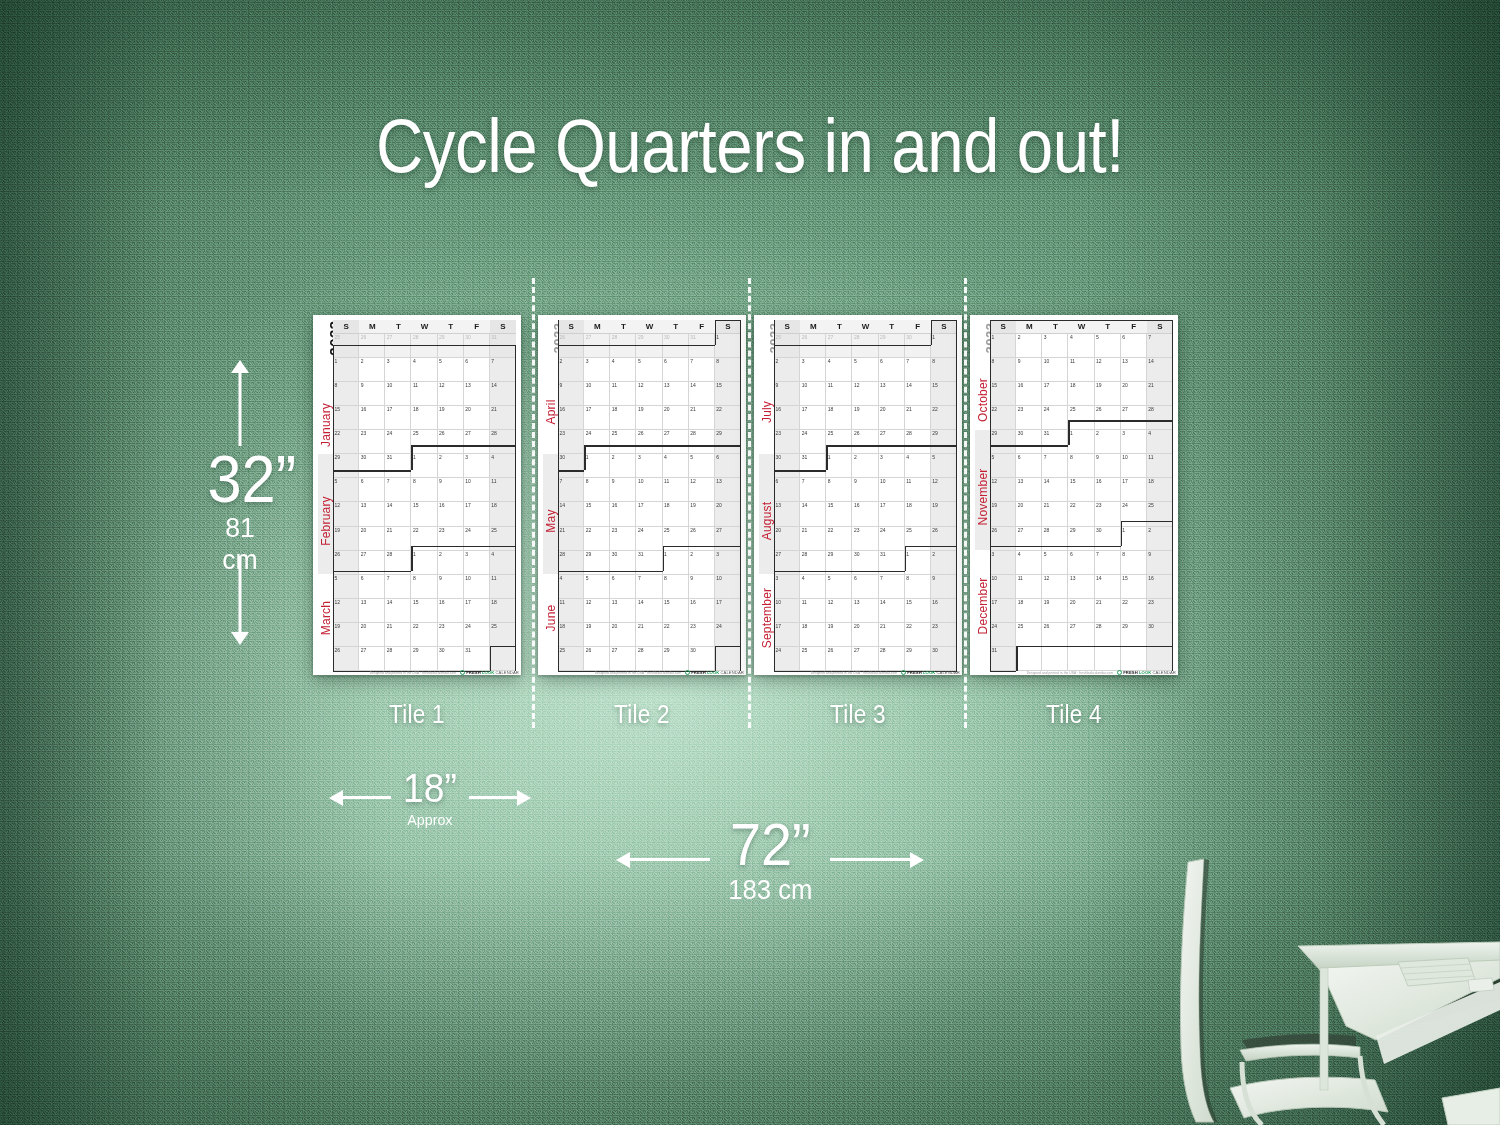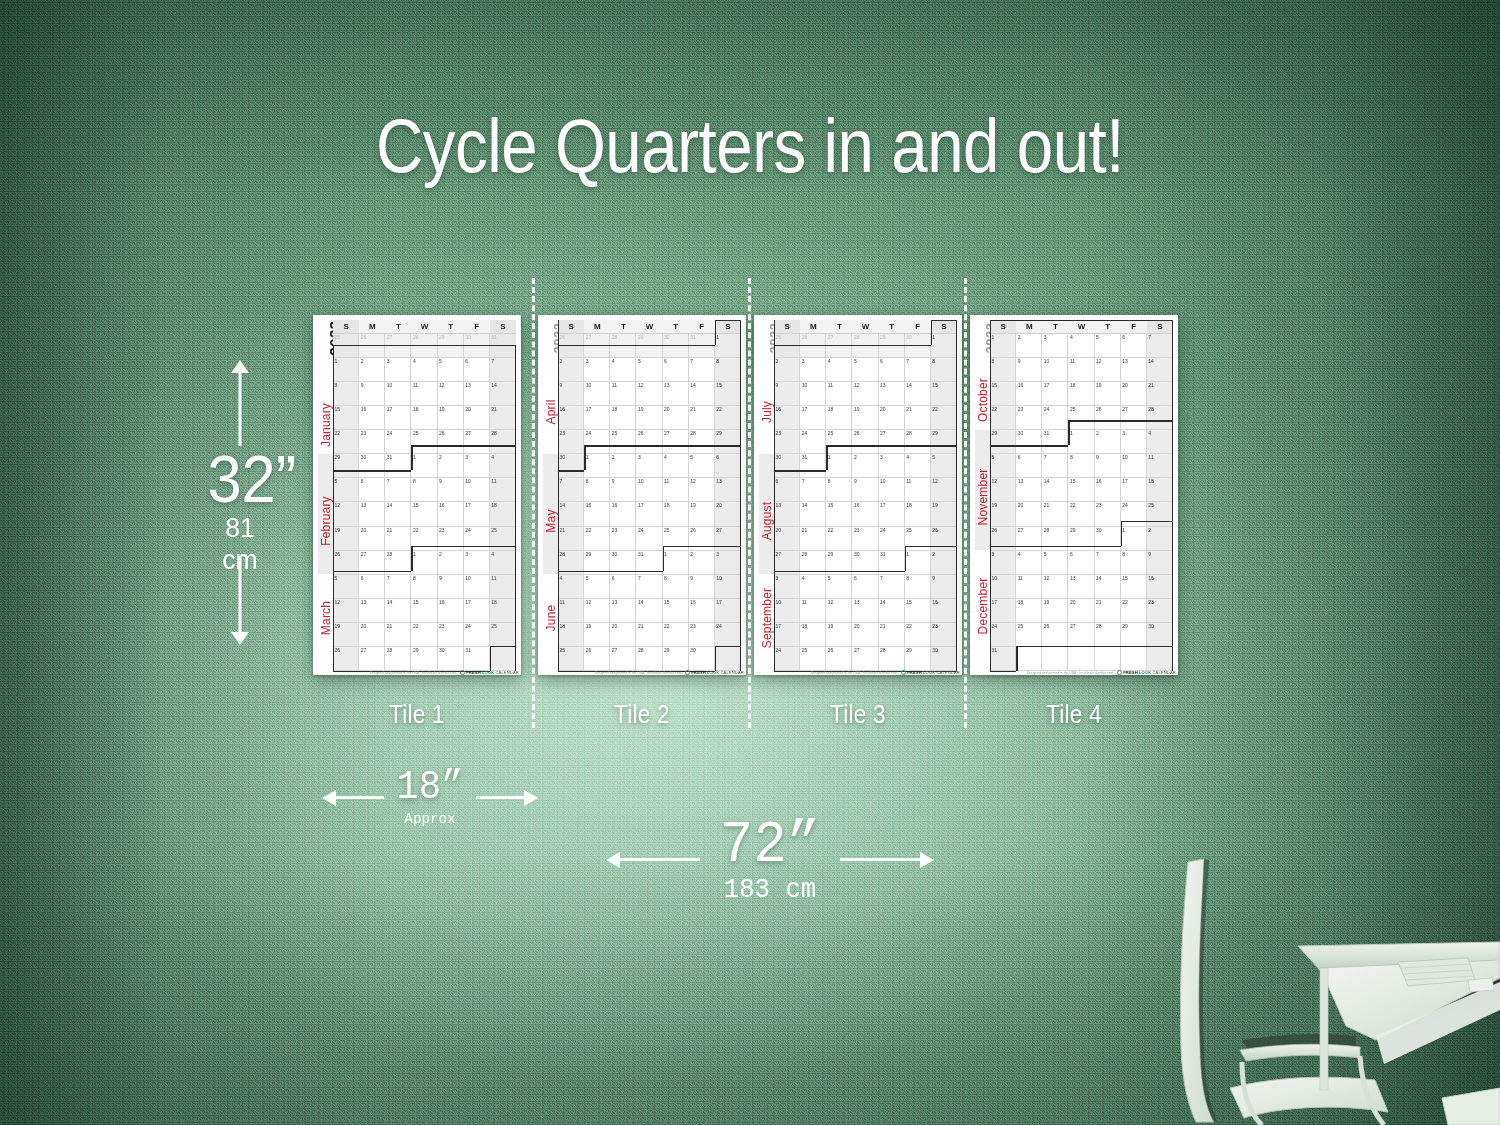--- a/index.html
+++ b/index.html
@@ -102,21 +102,21 @@
   .dimV .up{border-left:9px solid transparent;border-right:9px solid transparent;
     border-bottom:13px solid #fff;top:0;}
   .dimV .dn{border-left:9px solid transparent;border-right:9px solid transparent;
     border-top:13px solid #fff;bottom:0;}
   .dimV .big{position:absolute;left:0;right:0;top:86px;text-align:center;color:#fff;
     font-size:66px;line-height:1;transform:scaleX(.93);
     text-shadow:0 2px 6px rgba(20,50,34,.35);}
   .dimV .sml{position:absolute;left:0;right:0;top:152px;text-align:center;color:#fff;
     font-size:28px;transform:scaleX(.95);}
 
-  .dimH{position:absolute;display:flex;align-items:center;justify-content:center;font-family:Liberation Mono, monospace;}
+  .dimH{position:absolute;display:flex;align-items:center;justify-content:center;}
   .dimH .seg{position:relative;height:3px;background:#fff;flex:0 0 auto;}
   .dimH .hd{position:absolute;top:50%;width:0;height:0;}
   .dimH .hl{left:0;transform:translate(-100%,-50%);
     border-top:8px solid transparent;border-bottom:8px solid transparent;
     border-right:14px solid #fff;}
   .dimH .hr{right:0;transform:translate(100%,-50%);
     border-top:8px solid transparent;border-bottom:8px solid transparent;
     border-left:14px solid #fff;}
   .dimH .lbl{color:#fff;text-align:center;line-height:1;}
   .dimH .lbl .n{display:block;transform:scaleX(.93);

